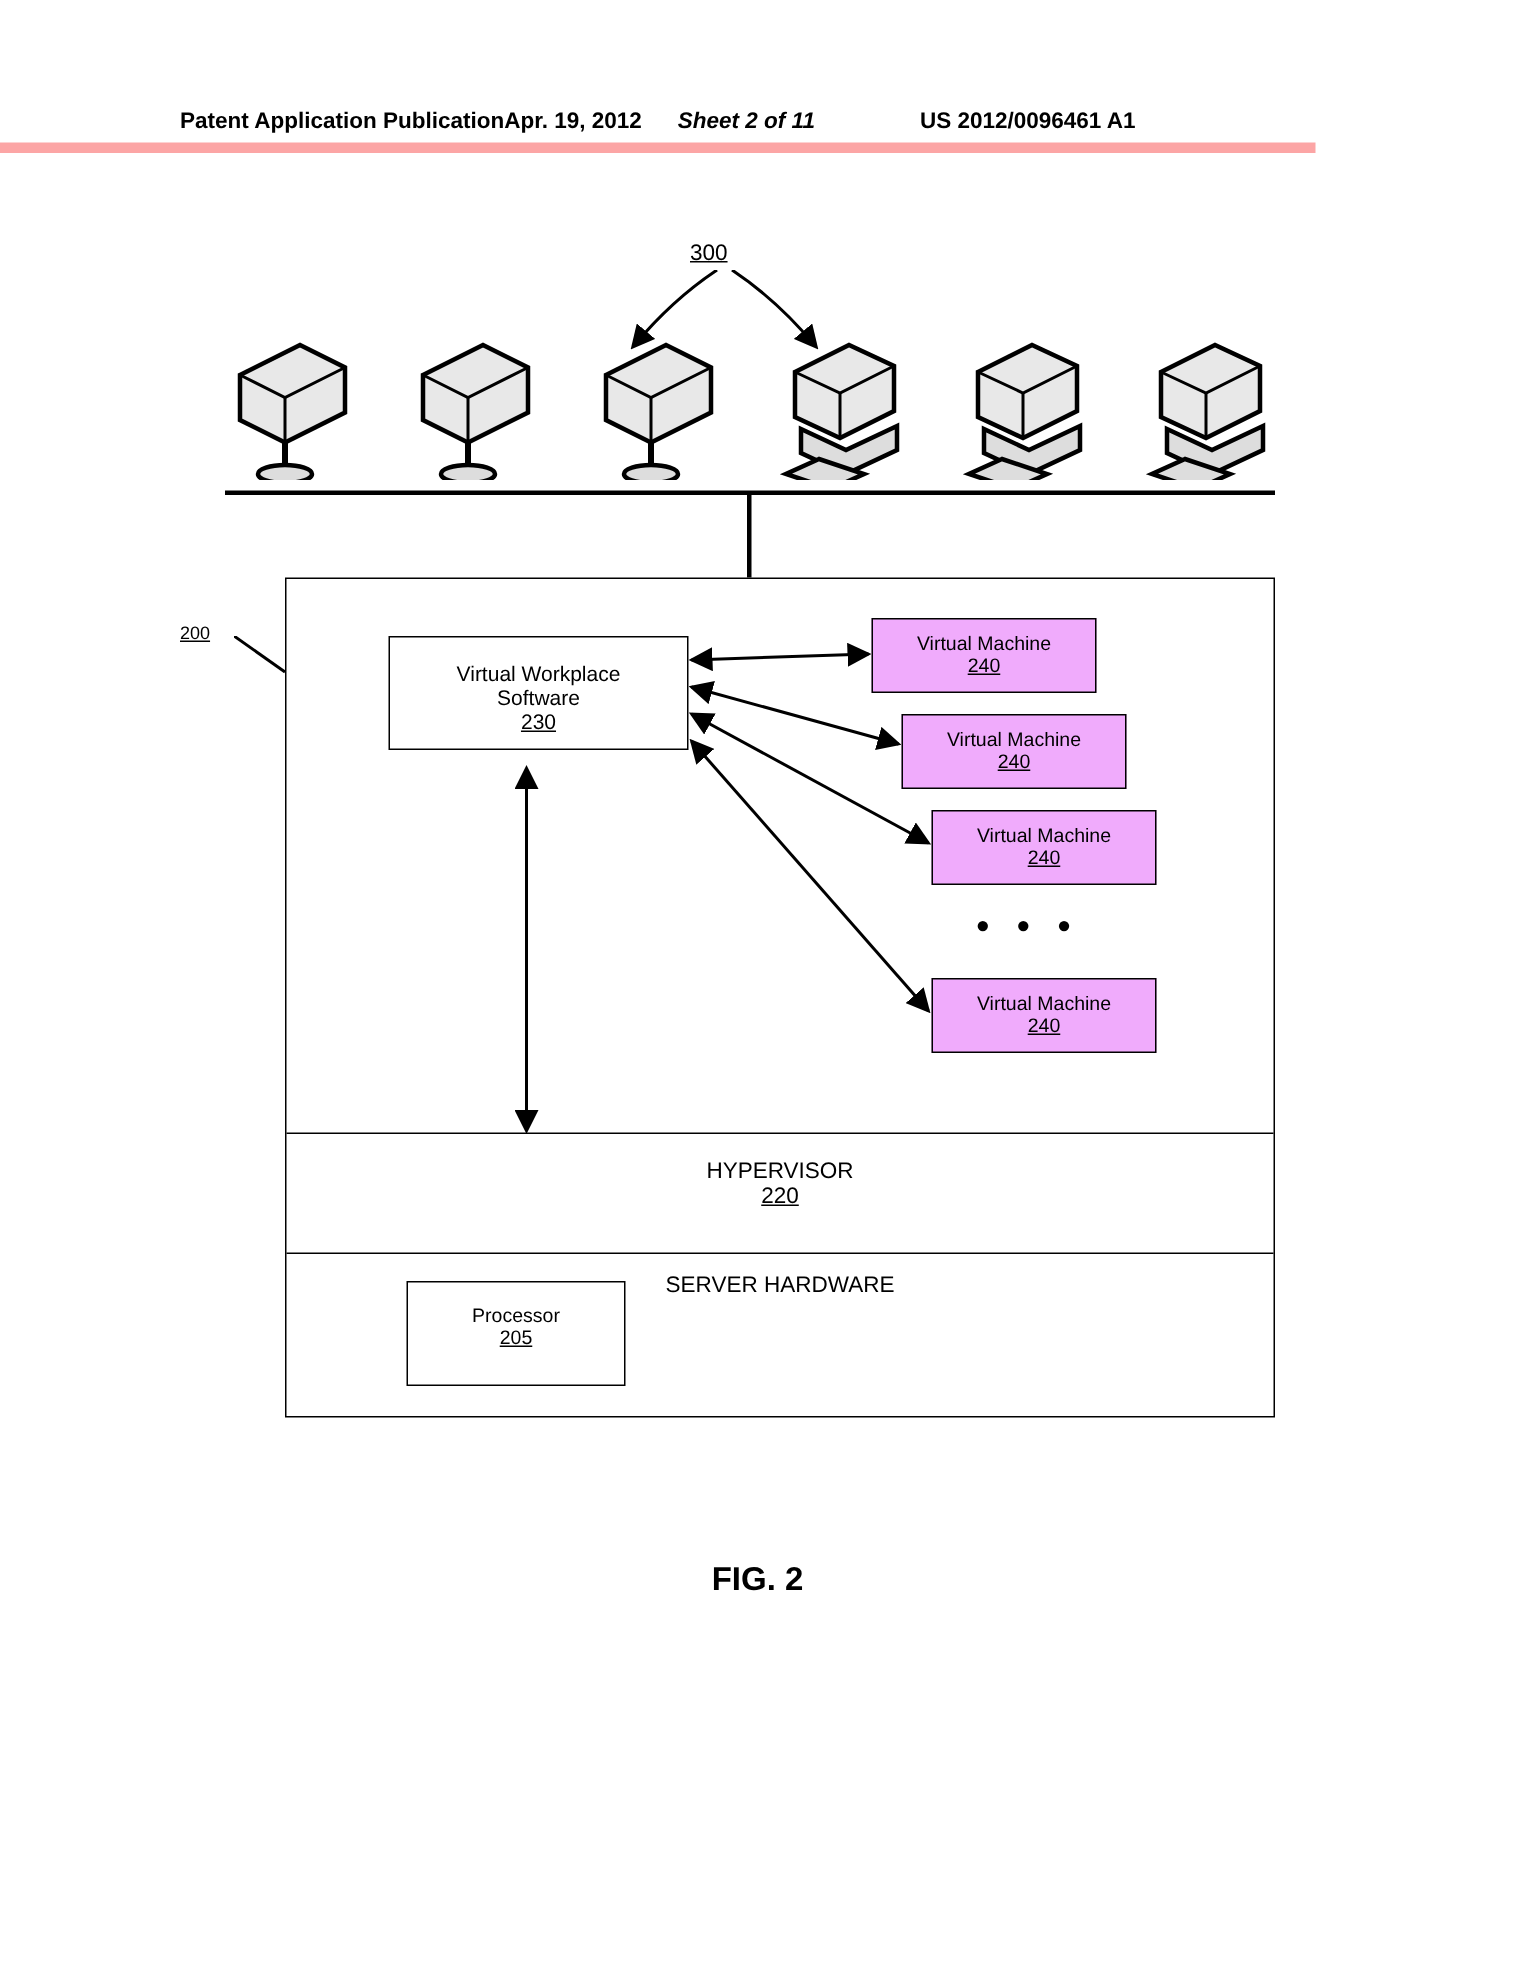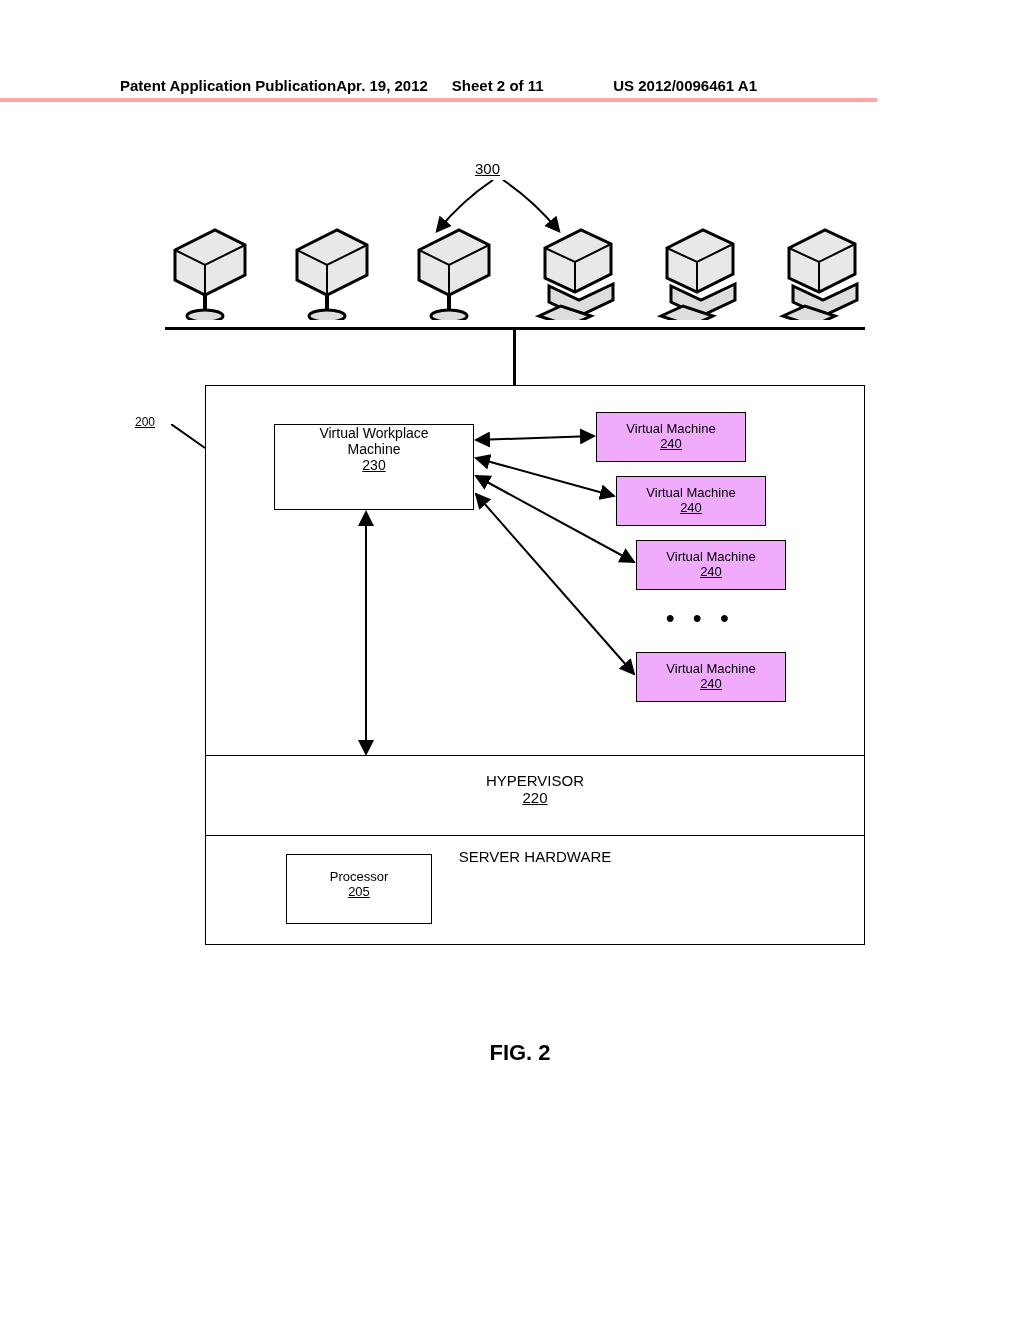--- a/index.html
+++ b/index.html
@@ -14,34 +14,33 @@
     position: relative;
   }
 
   .page-header {
     position: absolute;
     top: 72px;
     left: 0;
     width: 877px;
     height: 30px;
     display: flex;
-    align-items: flex-end;
     font-size: 15px;
     font-weight: bold;
-    border-bottom: 4px solid #fca5a5;
+    border-bottom: 7px solid #fca5a5;
     padding: 0 120px 4px 120px;
   }
   .page-header .pub  { flex: 0 0 auto; }
   .page-header .date { flex: 0 0 auto; }
-  .page-header .sheet{ margin-left: 24px; flex: 0 0 auto; }
+  .page-header .sheet{ margin-left: 24px; flex: 0 0 auto; font-style: italic; }
   .page-header .num  { flex: 1; text-align: right; }
 
   .canvas {
     position: absolute;
-    left: 135px;
+    left: 120px;
     top: 150px;
     width: 770px;
     height: 990px;
   }
 
   .ref300 {
     position: absolute;
     left: 340px;
     top: 10px;
     font-size: 15px;
@@ -136,24 +135,25 @@
     left: 0; top: 450px;
     width: 100%;
     height: 110px;
   }
 
   .softbox {
     position: absolute;
     left: 68px;
     top: 38px;
     width: 200px;
-    height: 86px;
+    height: 76px;
     border: 1.5px solid #000;
     text-align: center;
     font-size: 14px;
+    padding-top: 16px;
     background: #fff;
   }
   .vmbox {
     position: absolute;
     width: 150px;
     height: 50px;
     border: 1.5px solid #000;
     text-align: center;
     font-size: 13px;
     padding-top: 8px;
@@ -312,21 +312,21 @@
   <svg class="ref200-lead" viewBox="0 0 36 26">
     <line x1="0" y1="0" x2="34" y2="24" stroke="#000" stroke-width="2"></line>
   </svg>
 
   <div class="server">
 
     <div class="top-layer">
 
       <div class="softbox">
         <span>Virtual Workplace</span><br>
-        <span>Machine</span><br>
+        <span>Software</span><br>
         <span class="num-under">230</span>
       </div>
 
       <div class="vmbox vm1">
         <span>Virtual Machine</span><br>
         <span class="num-under">240</span>
       </div>
       <div class="vmbox vm2">
         <span>Virtual Machine</span><br>
         <span class="num-under">240</span>

